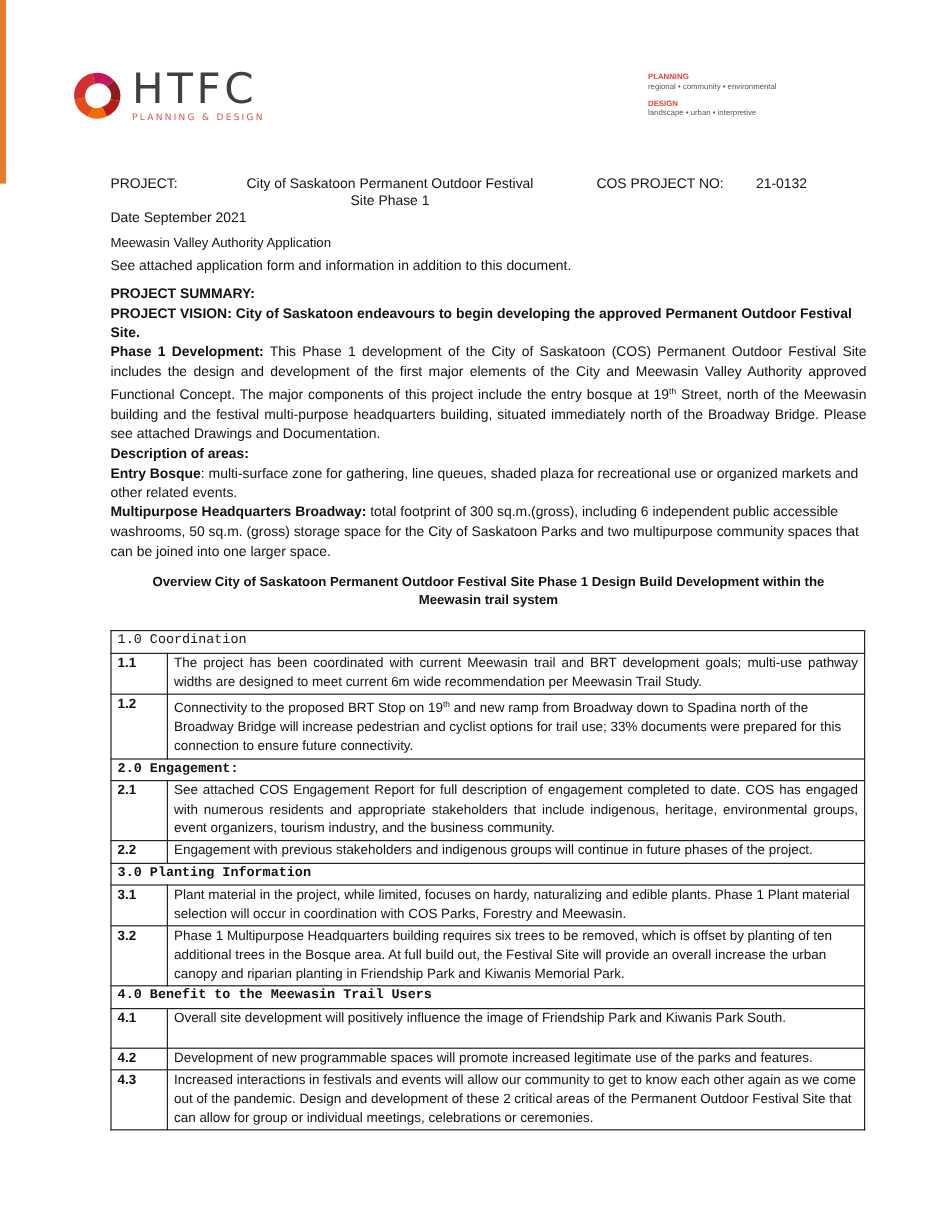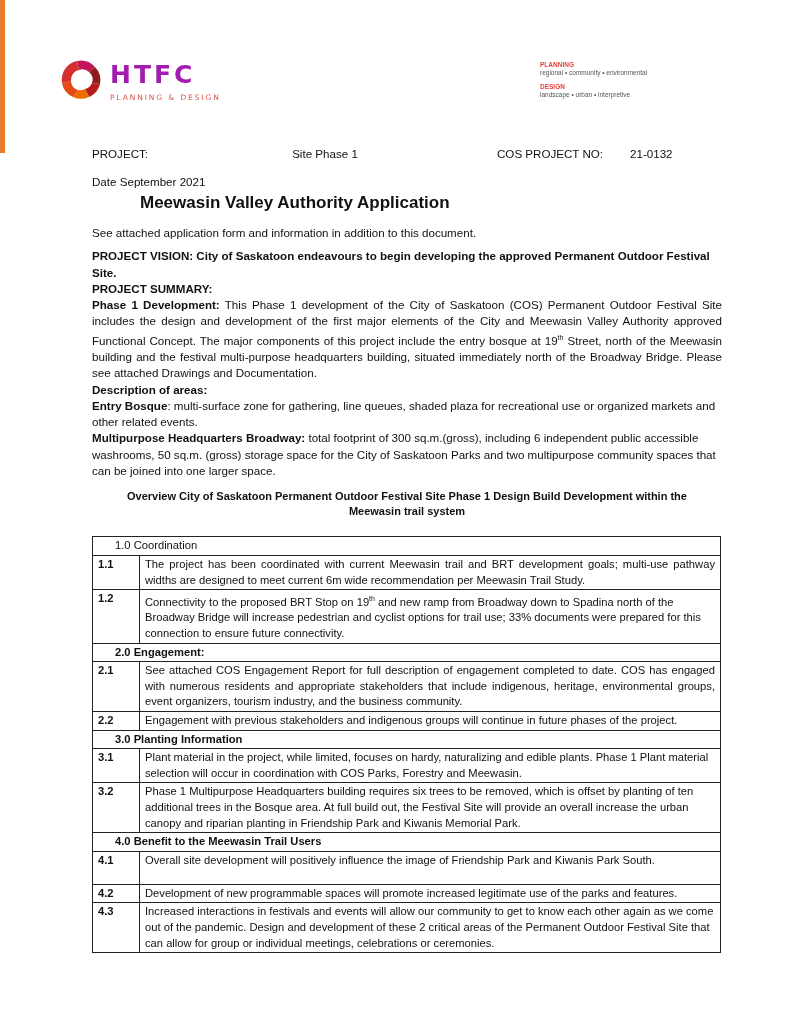--- a/index.html
+++ b/index.html
@@ -3,45 +3,45 @@
 <meta charset="utf-8">
 <style>
   html, body { margin: 0; padding: 0; background: #ffffff; }
   body { width: 791px; height: 1024px; position: relative; overflow: hidden;
          font-family: "DejaVu Sans", "Liberation Sans", sans-serif; color: #111; }
   .orange-bar { position: absolute; left: 0; top: 0; width: 5px; height: 153px; background: #e87a2c; }
 
   .logo { position: absolute; left: 58px; top: 57px; display: flex; align-items: center; }
   .logo-mark { width: 46px; height: 46px; }
   .logo-text { margin-left: 6px; }
-  .logo-htfc { font-family: "DejaVu Sans", sans-serif; font-weight: bold; font-size: 25px; letter-spacing: 3px; line-height: 32px; color: #a21caf; }
+  .logo-htfc { font-family: "DejaVu Sans", sans-serif; font-weight: normal; font-size: 35px; letter-spacing: 3px; line-height: 32px; color: #404040; }
   .logo-sub { font-family: "DejaVu Sans", sans-serif; font-size: 7.5px; letter-spacing: 1.9px; color: #d9534f; margin-top: 2px; }
 
   .tagline { position: absolute; left: 540px; top: 61px; font-family: "Liberation Sans", sans-serif; }
   .tag-head { font-size: 6.5px; font-weight: bold; color: #e0443a; line-height: 8px; }
   .tag-sub { font-size: 6.5px; color: #555; line-height: 8px; margin-bottom: 6px; }
 
   .content { position: absolute; left: 92px; top: 147px; width: 630px; font-family: "Liberation Sans", sans-serif; font-size: 11.6px; line-height: 16.3px; }
   .proj-row { position: relative; height: 30px; font-size: 11.6px; line-height: 14px; text-align: center; }
   .proj-label { position: absolute; left: 0; top: 0; }
   .proj-name { position: absolute; left: 98px; top: 0; width: 270px; }
   .cos-label { position: absolute; left: 405px; top: 0; }
   .cos-no { position: absolute; left: 538px; top: 0; }
   .date { margin-top: -2px; line-height: 14px; }
-  .title { font-size: 17px; line-height: 22px; margin-top: 3px; font-weight: bold; margin-left: 48px; }
-  .intro { margin-top: 11px; margin-bottom: 7px; }
+  .title { font-size: 11px; line-height: 22px; margin-top: 3px; font-weight: normal; }
+  .intro { margin-top: 0px; margin-bottom: 7px; }
   .bold { font-weight: bold; }
   .para { margin: 0; text-align: justify; }
   .para.left { text-align: left; }
 
   .table-caption { text-align: center; font-weight: bold; font-size: 11px; line-height: 15px; margin-top: 10px; margin-bottom: 17px; padding: 0 10px; }
   table.overview { border-collapse: collapse; width: 629px; font-size: 11.2px; line-height: 15.6px; }
   table.overview td { border: 1.5px solid #222; vertical-align: top; padding: 1px 5px 1px 5px; }
   table.overview td.num { width: 36px; font-weight: bold; padding-left: 5px; }
-  table.overview td.section { padding-left: 22px; }
+  table.overview td.section { padding-left: 5px; font-family: Liberation Mono, monospace; }
   table.overview td.text { text-align: justify; }
   table.overview td.text.left { text-align: left; }
   .section-bold { font-weight: bold; }
 </style>
 </head>
 <body>
 
 <div class="orange-bar"></div>
 
 <div class="logo">
@@ -65,31 +65,32 @@
   <div class="tag-head">PLANNING</div>
   <div class="tag-sub">regional • community • environmental</div>
   <div class="tag-head">DESIGN</div>
   <div class="tag-sub">landscape • urban • interpretive</div>
 </div>
 
 <div class="content">
   <div class="proj-row">
     <span class="proj-label">PROJECT:</span>
     <div class="proj-name">
+      <div>City of Saskatoon Permanent Outdoor Festival</div>
       <div>Site Phase 1</div>
     </div>
     <span class="cos-label">COS PROJECT NO:</span>
     <span class="cos-no">21-0132</span>
   </div>
   <div class="date">Date September 2021</div>
   <div class="title">Meewasin Valley Authority Application</div>
   <div class="intro">See attached application form and information in addition to this document.</div>
 
+  <p class="para bold">PROJECT SUMMARY:</p>
   <p class="para left bold"><span>PROJECT VISION:</span><span> City of Saskatoon endeavours to begin developing the approved Permanent Outdoor Festival Site.</span></p>
-  <p class="para bold">PROJECT SUMMARY:</p>
   <p class="para"><span class="bold">Phase 1 Development:</span><span>  This Phase 1 development of the City of Saskatoon (COS) Permanent Outdoor Festival Site includes the design and development of the first major elements of the City and Meewasin Valley Authority approved Functional Concept. The major components of this project include the entry bosque at 19</span><sup style="font-size:7px">th</sup><span> Street, north of the Meewasin building and the festival multi-purpose headquarters building, situated immediately north of the Broadway Bridge.   Please see attached Drawings and Documentation.</span></p>
   <p class="para bold">Description of areas:</p>
   <p class="para left"><span class="bold">Entry Bosque</span><span>: multi-surface zone for gathering, line queues, shaded plaza for recreational use or organized markets and other related events.</span></p>
   <p class="para left"><span class="bold">Multipurpose Headquarters Broadway:</span><span> total footprint of 300 sq.m.(gross), including 6 independent public accessible washrooms, 50 sq.m. (gross) storage space for the City of Saskatoon Parks and two multipurpose community spaces that can be joined into one larger space.</span></p>
 
   <div class="table-caption">Overview City of Saskatoon Permanent Outdoor Festival Site Phase 1 Design Build Development within the Meewasin trail system</div>
 
   <table class="overview">
     <tbody>
         <tr>

